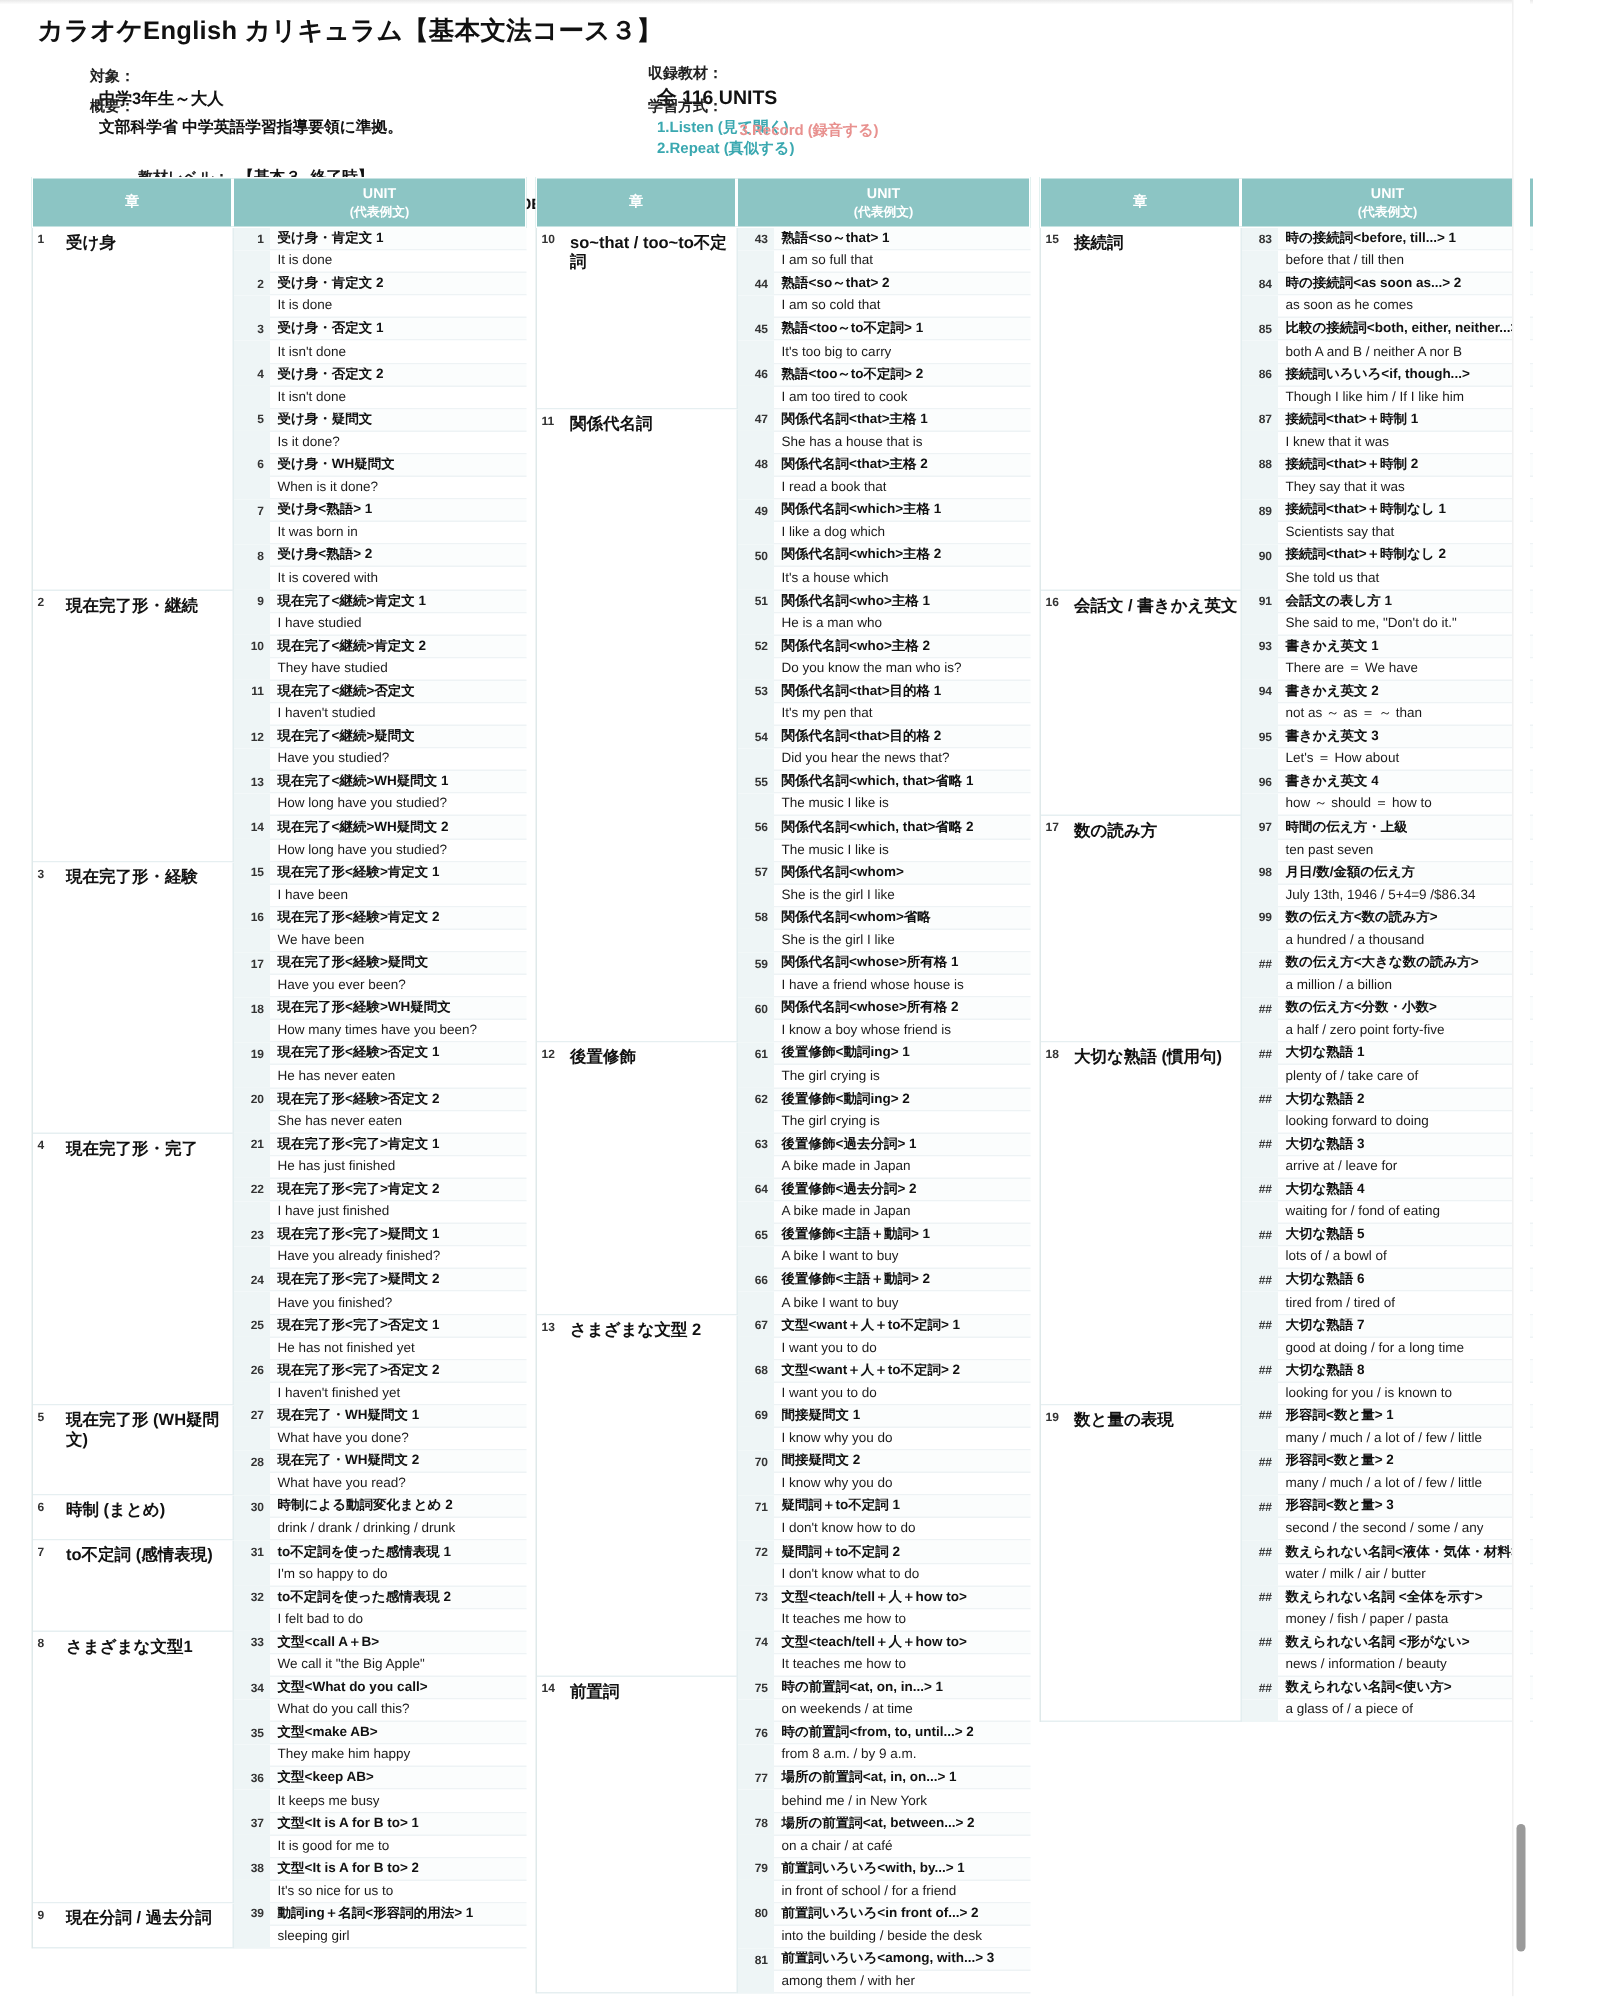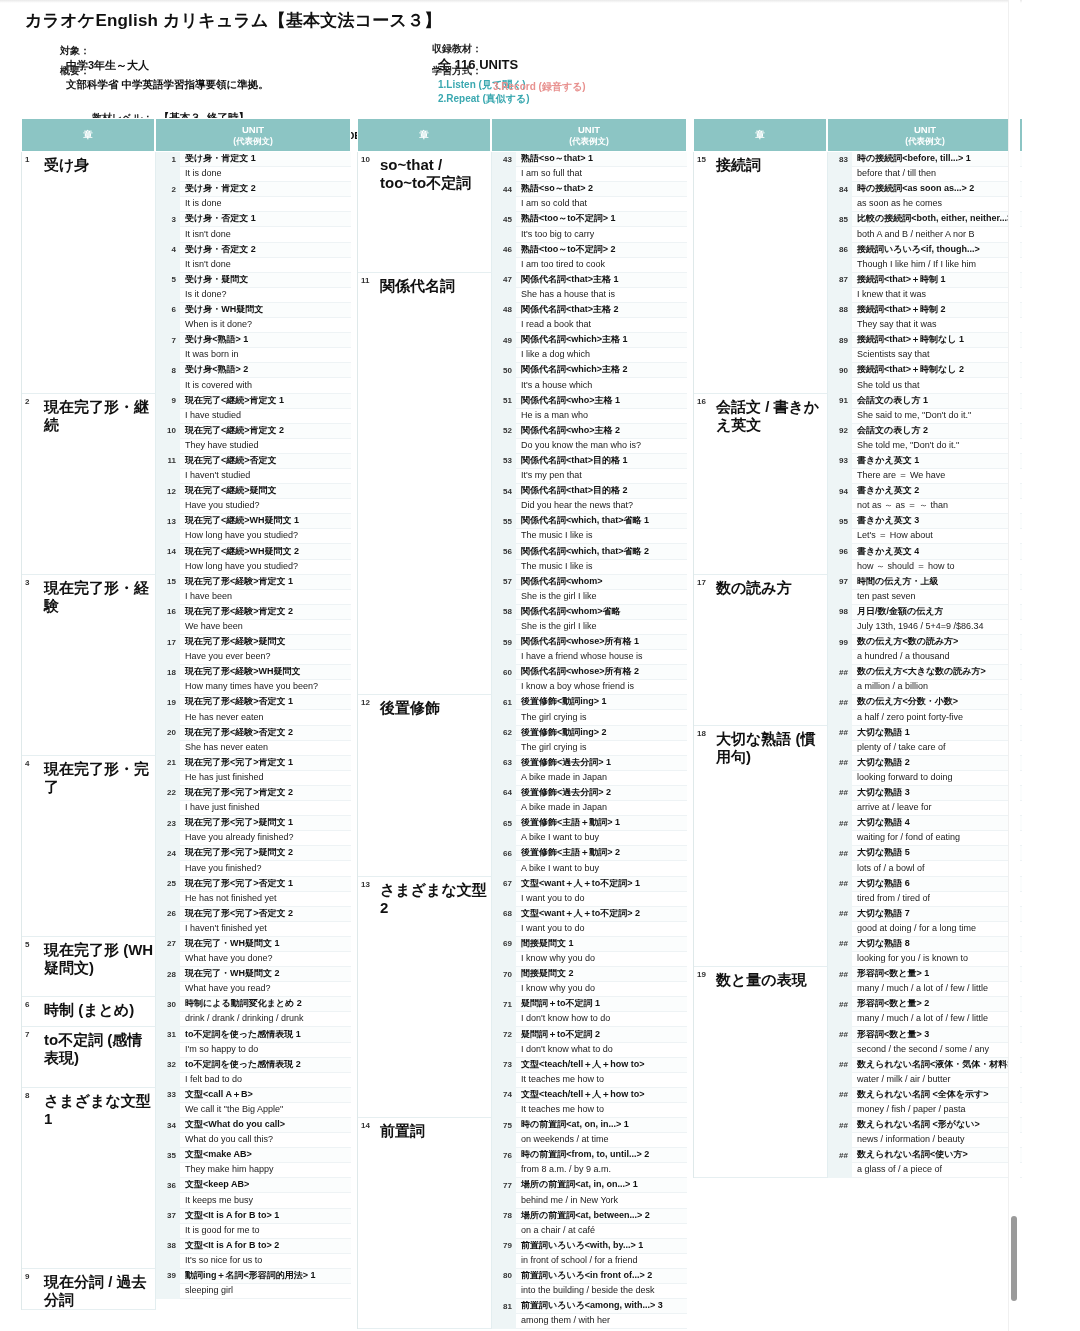--- a/index.html
+++ b/index.html
@@ -89,21 +89,21 @@
     border-bottom: 1px solid #e6eff1;
     position: relative;
     padding-top: 3px;
   }
   .chcell .chnum {
     position: absolute; left: 3px; top: 3px;
     font-size: 8px; color: #333; font-weight: bold;
   }
   .chcell .chname {
     padding-left: 22px; padding-top: 1px;
-    font-size: 15px; color: #111; font-weight: bold;
+    font-size: 11px; color: #111; font-weight: bold;
     line-height: 1.2;
   }
   .units { flex: 1; }
   .unit-row {
     display: flex;
     height: 30.2px;
     flex-direction: column;
   }
   .u-title, .u-ex {
     display: flex; align-items: center;
@@ -1212,30 +1212,20 @@
                   <div class="unum">91</div>
                   <div class="utext">会話文の表し方 1</div>
                 </div>
                 <div class="u-ex">
                   <div class="ublank"></div>
                   <div class="uex">She said to me, "Don't do it."</div>
                 </div>
               </div>
               <div class="unit-row">
                 <div class="u-title">
-                  <div class="unum">92</div>
-                  <div class="utext">会話文の表し方 2</div>
-                </div>
-                <div class="u-ex">
-                  <div class="ublank"></div>
-                  <div class="uex">She told me, "Don't do it."</div>
-                </div>
-              </div>
-              <div class="unit-row">
-                <div class="u-title">
                   <div class="unum">93</div>
                   <div class="utext">書きかえ英文 1</div>
                 </div>
                 <div class="u-ex">
                   <div class="ublank"></div>
                   <div class="uex">There are ＝ We have</div>
                 </div>
               </div>
               <div class="unit-row">
                 <div class="u-title">

